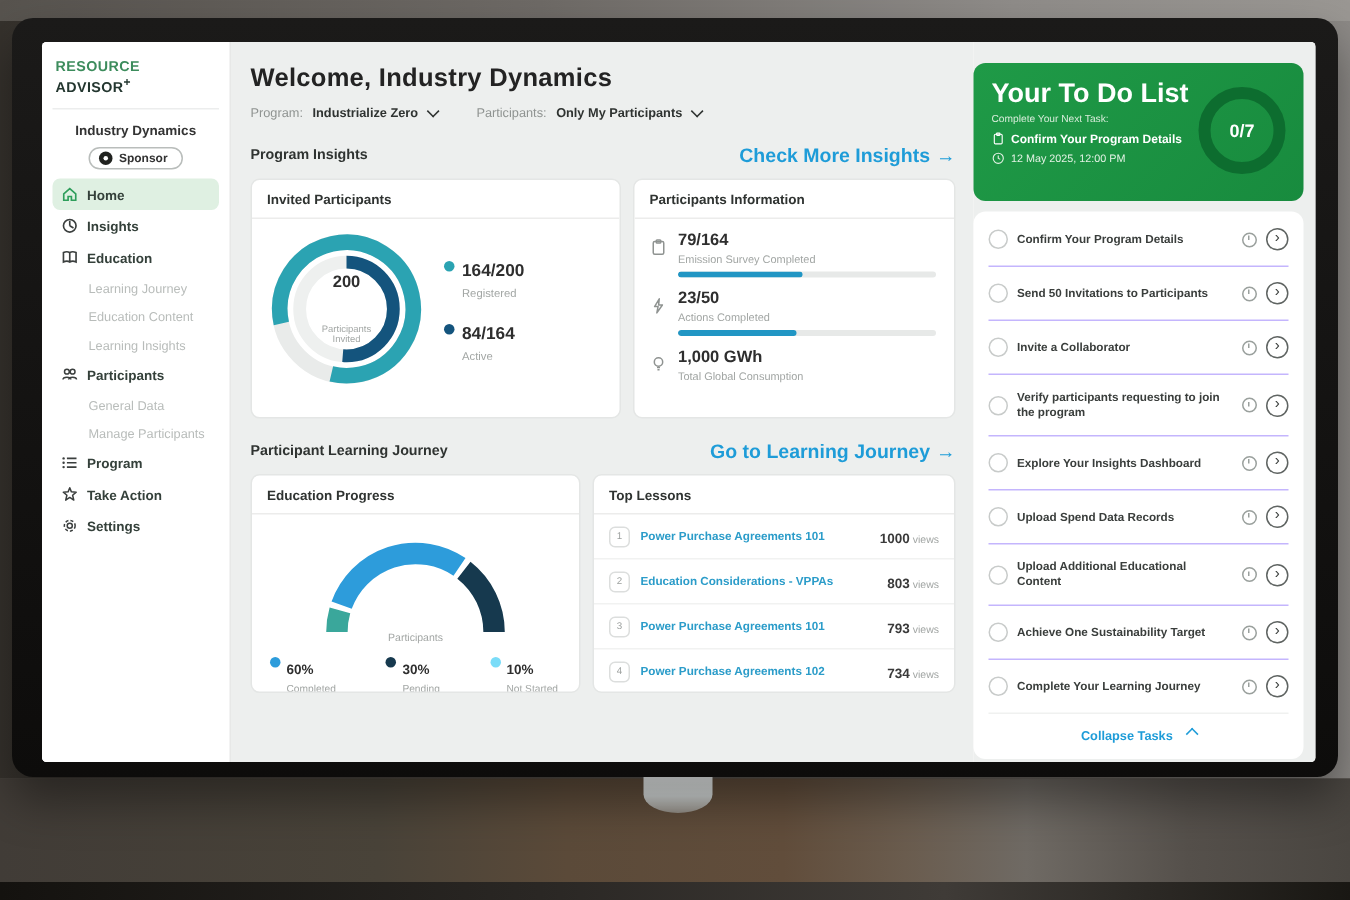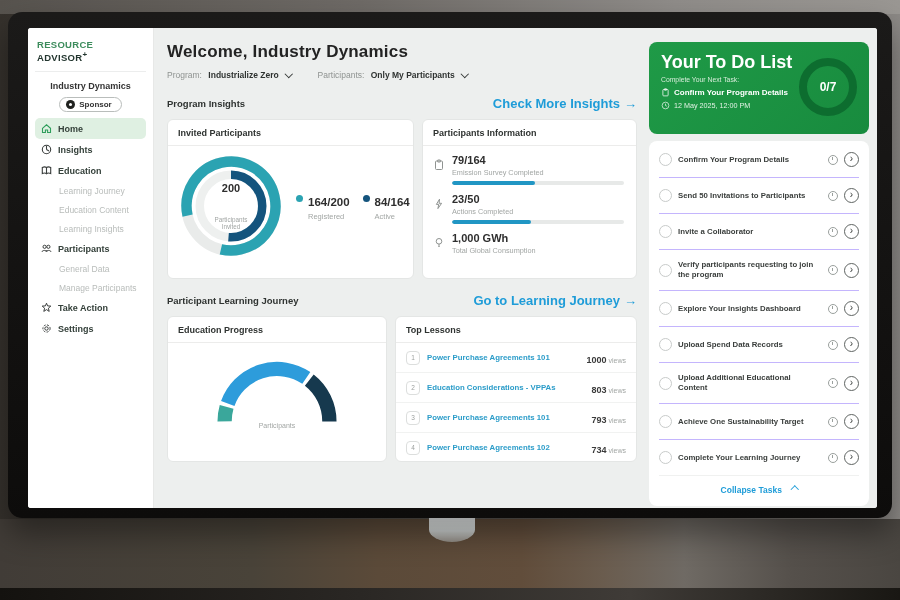--- a/index.html
+++ b/index.html
@@ -53,21 +53,21 @@
   .cards{display:flex;gap:8px;margin-top:8px;}
   .card{background:#fff;border:1px solid #e4e6e5;border-radius:6px;box-sizing:border-box;overflow:hidden;}
   .card-title{font-size:9px;font-weight:800;color:#2f3331;padding:8px 10px 7px;border-bottom:1px solid #ececeb;}
   
   .card.invited{width:247px;height:160px;}
   .donut-wrap{display:flex;align-items:center;gap:12px;padding:7px 4px 0 10px;}
   .donut-chart{position:relative;width:106px;height:106px;flex:none;}
   .donut-center{position:absolute;inset:0;display:flex;flex-direction:column;align-items:center;justify-content:center;text-align:center;gap:20px;}
   .donut-center .v{font-size:11px;font-weight:800;color:#2e2e2e;}
   .donut-center .l{font-size:6.3px;color:#a2a6a4;line-height:7.5px;margin-top:2px;width:44px;}
-  .legend-v{display:flex;flex-direction:row;gap:13px;}
+  .legend-v{display:flex;flex-direction:column;gap:13px;}
   .leg-item{display:flex;gap:5px;align-items:flex-start;}
   .dot{width:7px;height:7px;border-radius:50%;margin-top:3px;flex:none;}
   .leg-val{font-size:11.5px;font-weight:800;color:#2e2e2e;line-height:11px;}
   .leg-lab{font-size:7.5px;color:#a2a6a4;margin-top:2px;}
   
   .card.pinfo{width:215px;height:160px;}
   .stat{display:flex;gap:7px;padding:9px 12px 0 10px;align-items:flex-start;}
   .stat svg{flex:none;margin-top:4px;}
   .stat-body{flex:1;}
   .stat-val{font-size:11px;font-weight:800;color:#2e2e2e;line-height:11px;}
@@ -168,20 +168,29 @@
               <circle cx="3.6" cy="3.8" r="1.6" fill="none" stroke="#3b3f3e" stroke-width="1"></circle>
               <circle cx="7.4" cy="3.8" r="1.6" fill="none" stroke="#3b3f3e" stroke-width="1"></circle>
               <path d="M1 9 C1 6.9 6.2 6.9 6.2 9 M4.8 9 C4.8 6.9 10 6.9 10 9" fill="none" stroke="#3b3f3e" stroke-width="1"></path>
             </svg>
           <span>Participants</span>
         </div>
         <div class="nav-sub">General Data</div>
         <div class="nav-sub">Manage Participants</div>
         <div class="nav-item">
           <svg width="11" height="11" viewBox="0 0 11 11">
+              <path d="M3.6 2.6 H10 M3.6 5.5 H10 M3.6 8.4 H10" stroke="#3b3f3e" stroke-width="1.1"></path>
+              <circle cx="1.4" cy="2.6" r=".8" fill="#3b3f3e"></circle>
+              <circle cx="1.4" cy="5.5" r=".8" fill="#3b3f3e"></circle>
+              <circle cx="1.4" cy="8.4" r=".8" fill="#3b3f3e"></circle>
+            </svg>
+          <span>Program</span>
+        </div>
+        <div class="nav-item">
+          <svg width="11" height="11" viewBox="0 0 11 11">
               <path d="M5.5 1.2 L6.6 3.9 L9.8 4.1 L7.4 6.2 L8.2 9.4 L5.5 7.6 L2.8 9.4 L3.6 6.2 L1.2 4.1 L4.4 3.9 Z" fill="none" stroke="#3b3f3e" stroke-width="1" stroke-linejoin="round"></path>
             </svg>
           <span>Take Action</span>
         </div>
         <div class="nav-item">
           <svg width="11" height="11" viewBox="0 0 11 11">
               <circle cx="5.5" cy="5.5" r="1.7" fill="none" stroke="#3b3f3e" stroke-width="1"></circle>
               <circle cx="5.5" cy="5.5" r="3.6" fill="none" stroke="#3b3f3e" stroke-width="1" stroke-dasharray="2 1.4"></circle>
             </svg>
           <span>Settings</span>
@@ -302,20 +311,37 @@
                 <g id="gauge-arcs">
                   <path d="M 20.0 76.0 A 55 55 0 0 1 22.1 60.8" fill="none" stroke="#3aa79b" stroke-width="15"></path>
                   <path d="M 23.3 57.2 A 55 55 0 0 1 105.8 30.4" fill="none" stroke="#2d9cdb" stroke-width="15"></path>
                   <path d="M 108.9 32.7 A 55 55 0 0 1 130.0 76.0" fill="none" stroke="#16394e" stroke-width="15"></path>
                 </g>
               </svg>
             <div class="gauge-center">
               <div class="l">Participants</div>
             </div>
           </div>
+          <div class="gauge-legend">
+            <div class="gl-item">
+              <span class="dot" style="background: rgb(45, 156, 219);"></span>
+              <span><span class="gl-val">60%</span>
+              <div class="gl-lab">Completed</div></span>
+            </div>
+            <div class="gl-item">
+              <span class="dot" style="background: rgb(22, 57, 78);"></span>
+              <span><span class="gl-val">30%</span>
+              <div class="gl-lab">Pending</div></span>
+            </div>
+            <div class="gl-item">
+              <span class="dot" style="background: rgb(122, 220, 248);"></span>
+              <span><span class="gl-val">10%</span>
+              <div class="gl-lab">Not Started</div></span>
+            </div>
+          </div>
         </div>
 
         <div class="card lessons">
           <div class="card-title">Top Lessons</div>
           <div class="lesson">
             <span class="rank">1</span>
             <span class="lesson-title">Power Purchase Agreements 101</span>
             <span><span class="views-num">1000</span><span class="views-word">views</span></span>
           </div>
           <div class="lesson">

